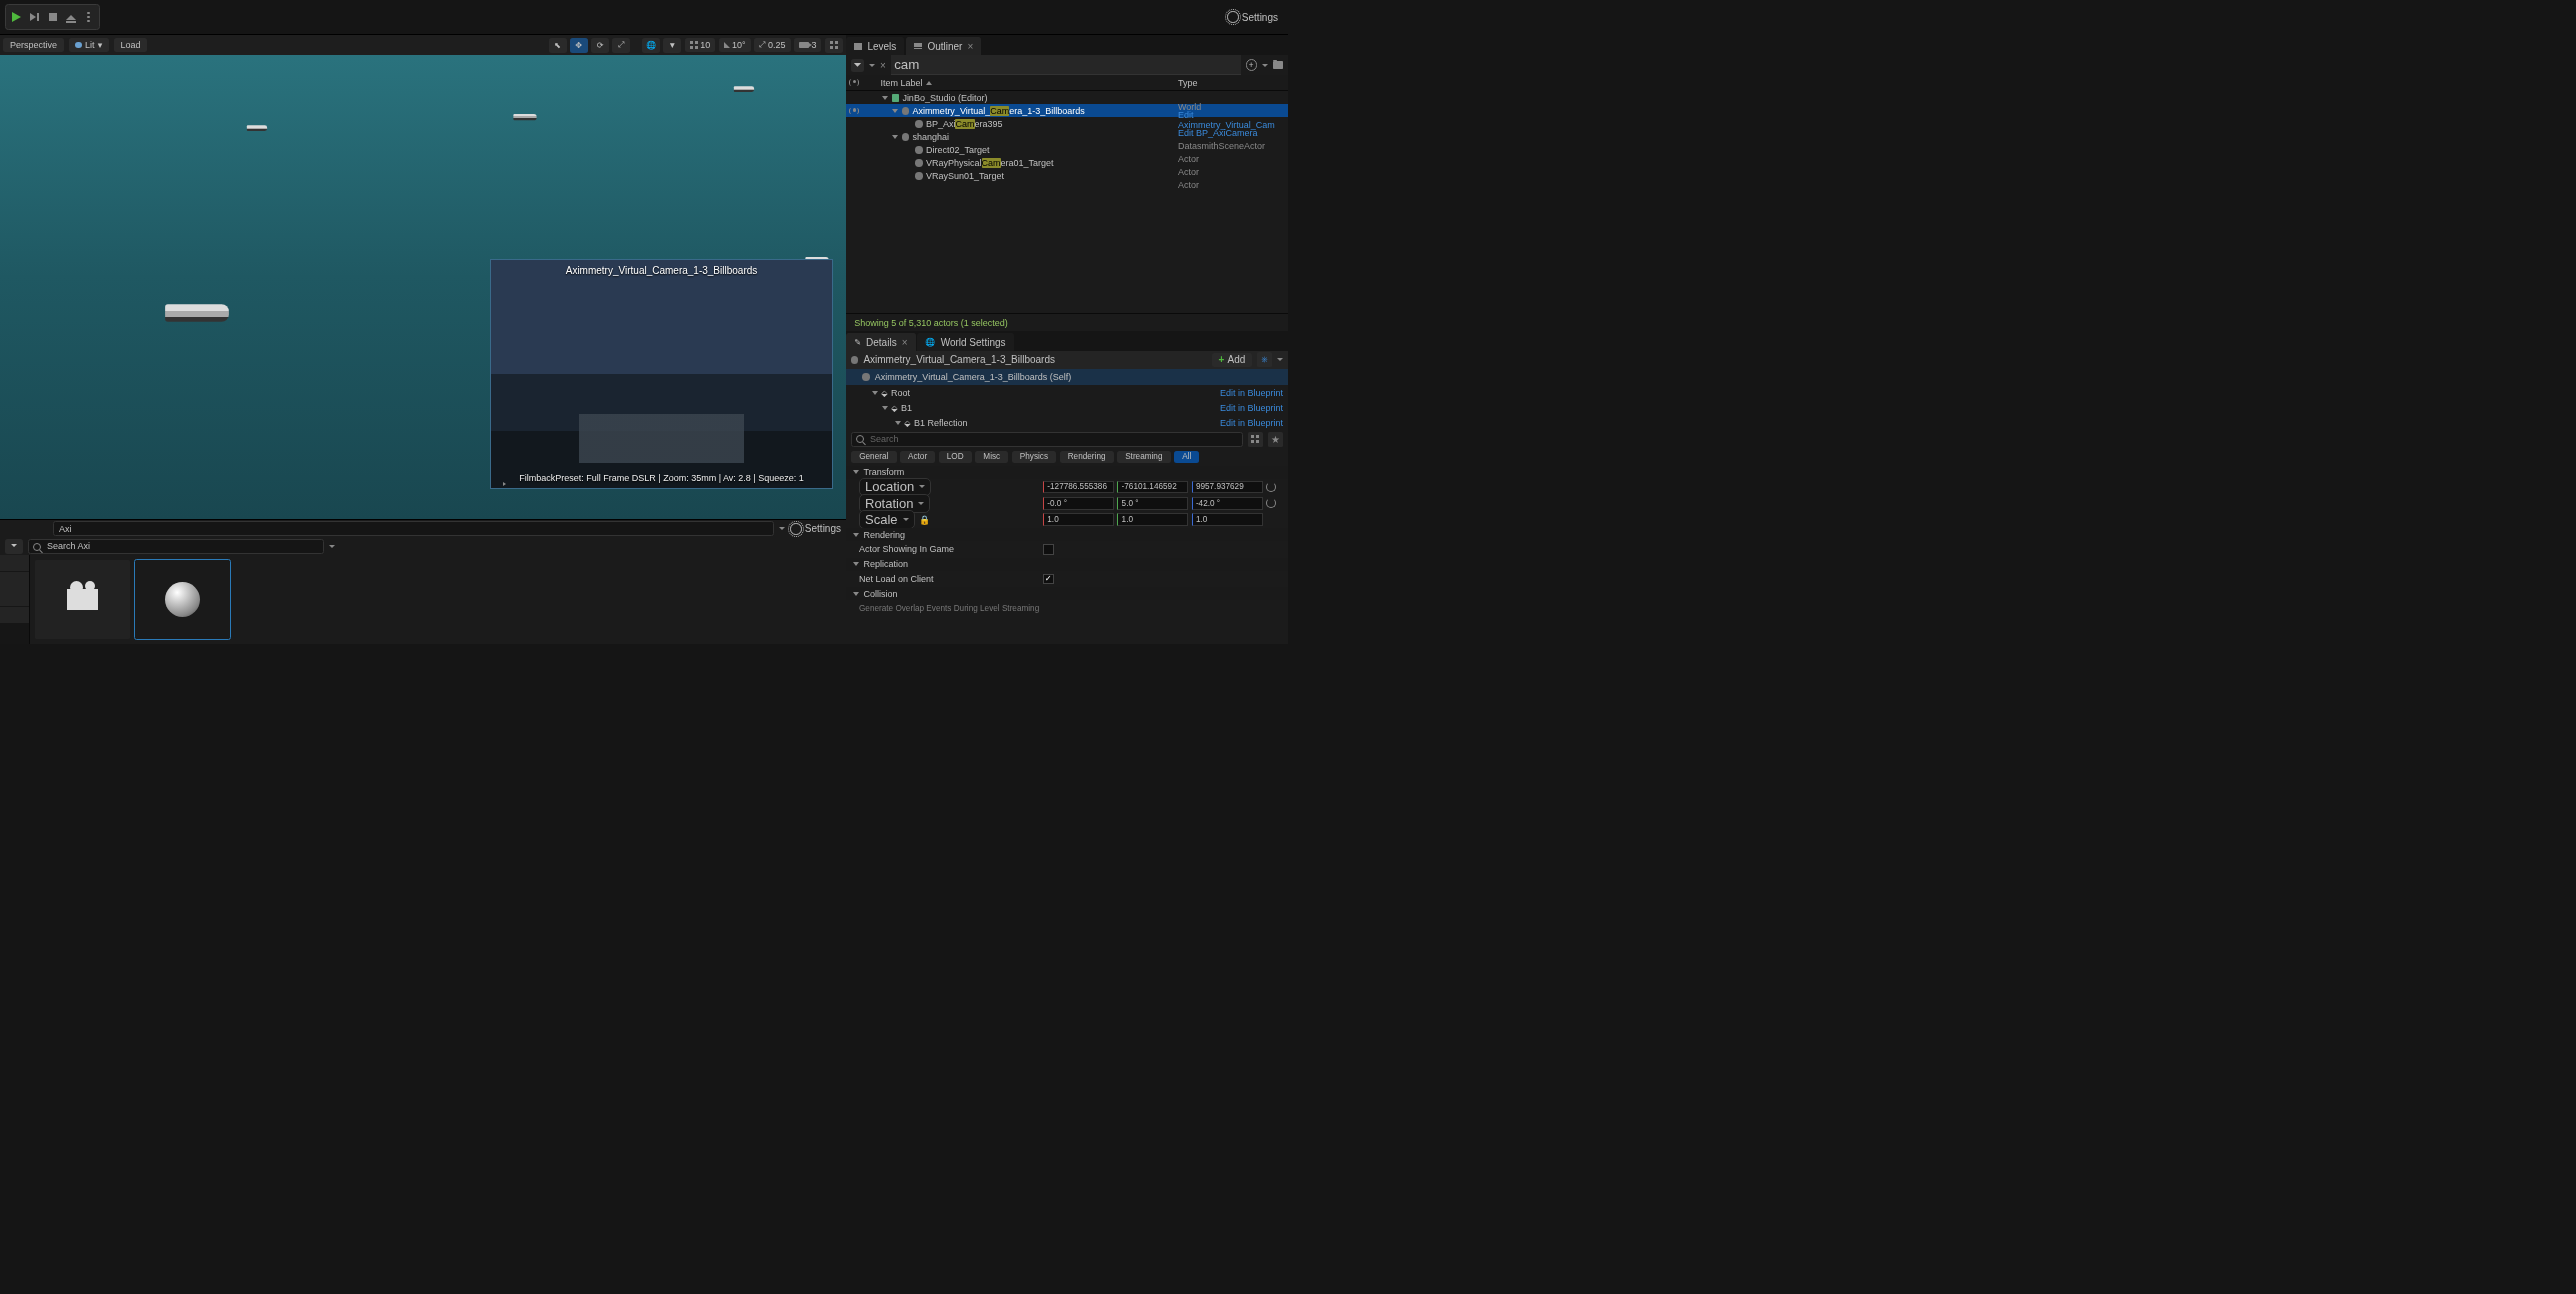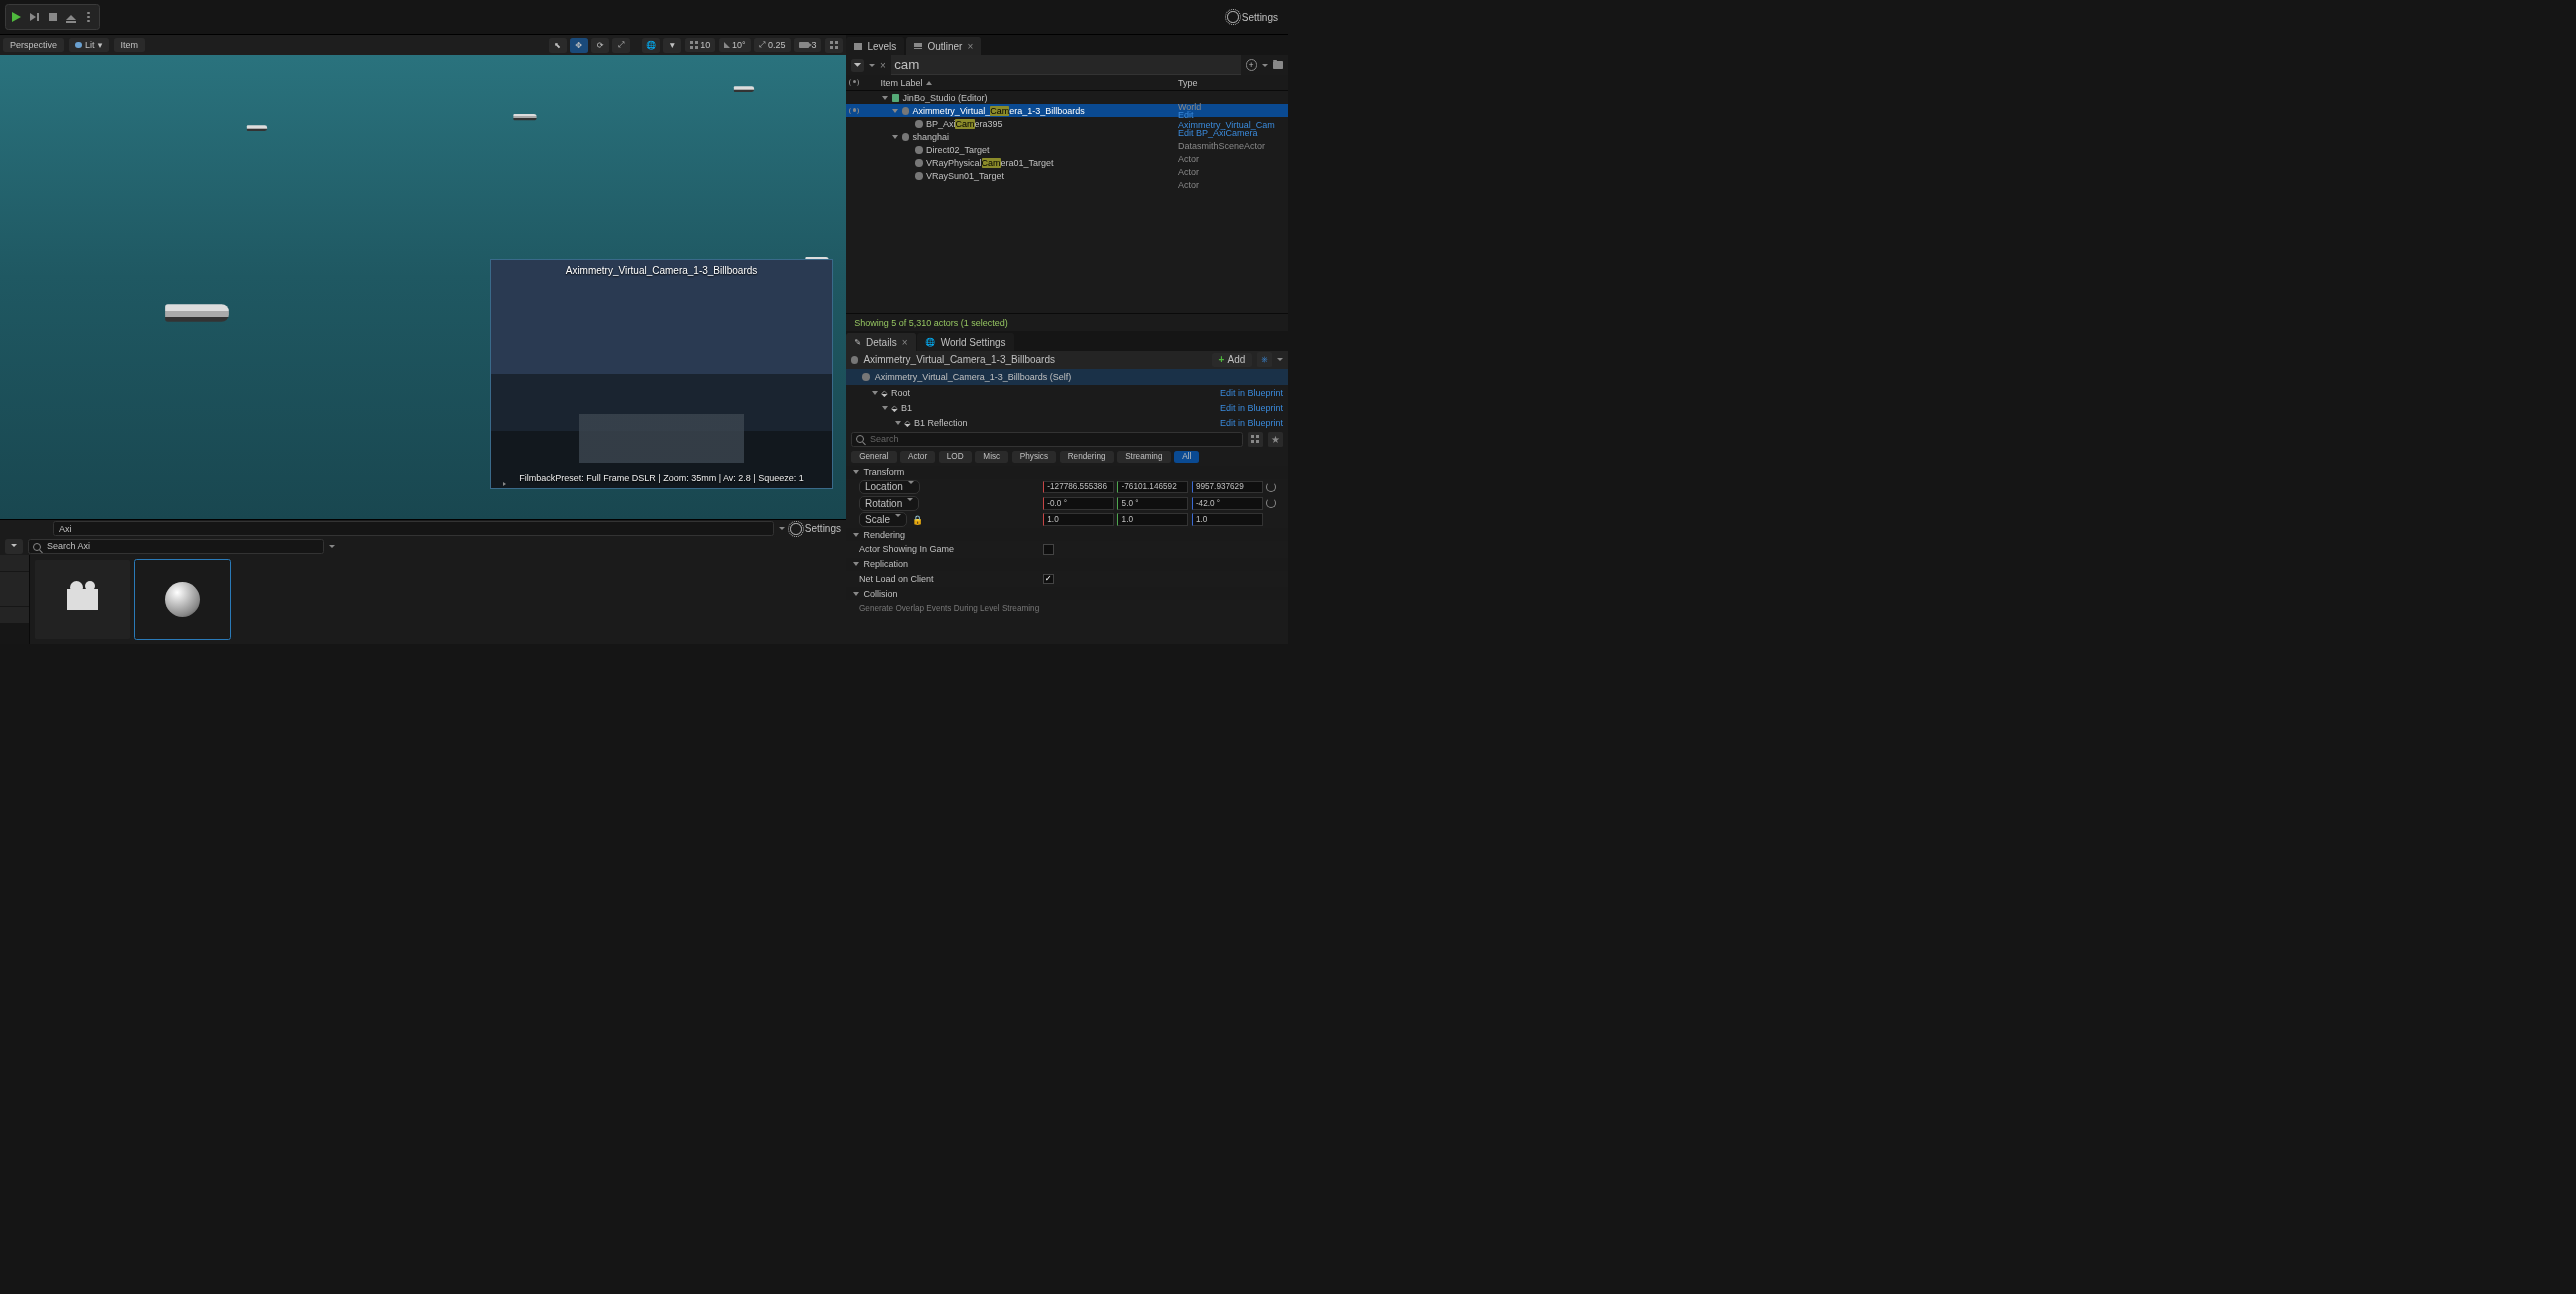--- a/index.html
+++ b/index.html
@@ -140,21 +140,21 @@
 
 .cat { font-size: 9px; }
 .cat-hdr { background: #1a1a1a; padding: 1.6px 6.6px; display: flex; align-items: center; gap: 5px; cursor: pointer; }
 .prop { display: flex; align-items: center; height: 16.4px; padding-left: 13px; }
 .prop-lbl { width: 184px; font-size: 9px; display: flex; align-items: center; gap: 5px; }
 .prop-val { flex: 1; display: flex; align-items: center; gap: 3.3px; }
 .vec-in { background: #0f0f0f; border: 0.8px solid #333; border-left: 1.6px solid; padding: 0.8px 3.3px; font-size: 8.2px; width: 71px; color: #c0c0c0; }
 .vec-in.x { border-left-color: #c74545; }
 .vec-in.y { border-left-color: #4fa74f; }
 .vec-in.z { border-left-color: #3a6ad4; }
-.dd { background: #151515; border: 0.8px solid #333; border-radius: 5px; padding: 0.8px 5px; font-size: 10px; display: flex; gap: 5px; }
+.dd { background: #151515; border: 0.8px solid #333; border-radius: 5px; padding: 0.8px 5px; font-size: 13px; display: flex; align-items: center; gap: 5px; }
 .lock { color: #888; font-size: 9px; }
 .chk { width: 10.7px; height: 10.7px; background: #0f0f0f; border: 0.8px solid #444; }
 .chk.on::after { content: "✓"; color: #fff; font-size: 8.2px; position: relative; top: -1.6px; left: 0.8px; }
 .reset-ic { width: 10px; height: 10px; border: 1.2px solid #888; border-radius: 50%; border-top-color: transparent; position: relative; }
 </style>
 </head>
 <body>
 
 <div class="top-tb">
   <div class="play-group">
@@ -209,21 +209,21 @@
       <div class="vp-bar">
         <div class="vp-pill light">
             <span>Perspective</span>
           </div>
         <div class="vp-pill light">
             <span style="width:6.6px;height:6.6px;background:#6aa0d0;border-radius:50%;display:inline-block"></span>
             <span>Lit</span>
             <span>▾</span>
           </div>
         <div class="vp-pill light">
-            <span>Item</span>
+            <span>Load</span>
           </div>
         <div class="vp-right">
           <div class="vp-icon">
               <span style="font-size:8.2px">⬉</span>
             </div>
           <div class="vp-icon on">
               <span style="font-size:8.2px">✥</span>
             </div>
           <div class="vp-icon">
               <span style="font-size:8.2px">⟳</span>

